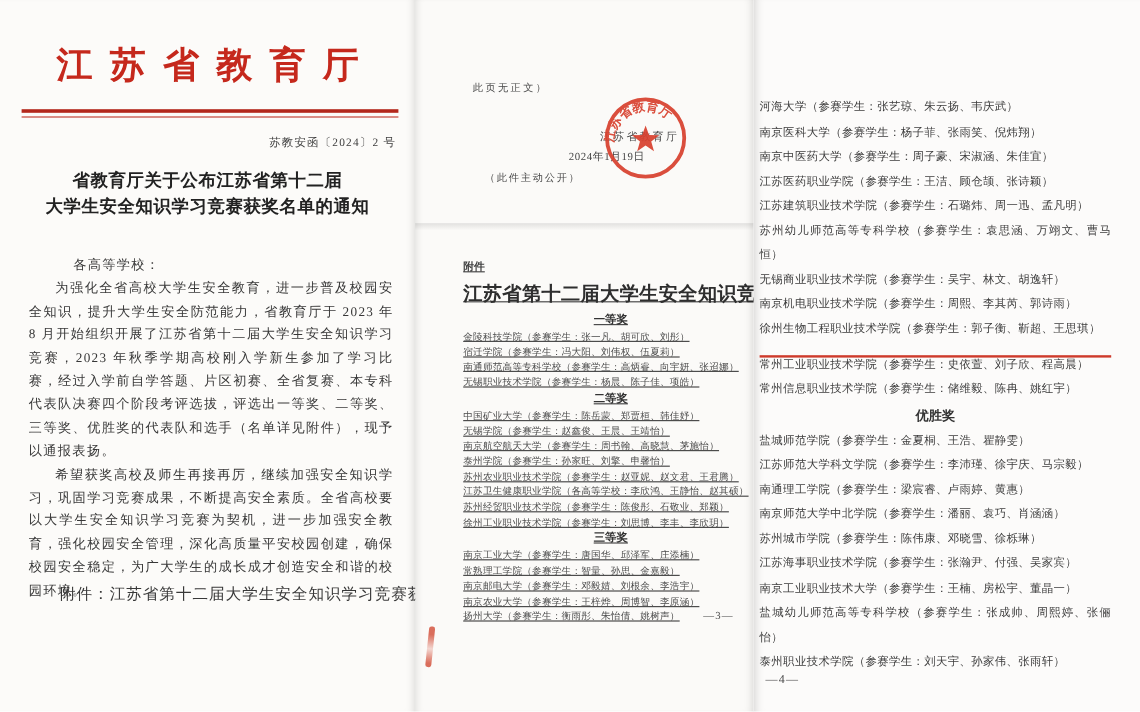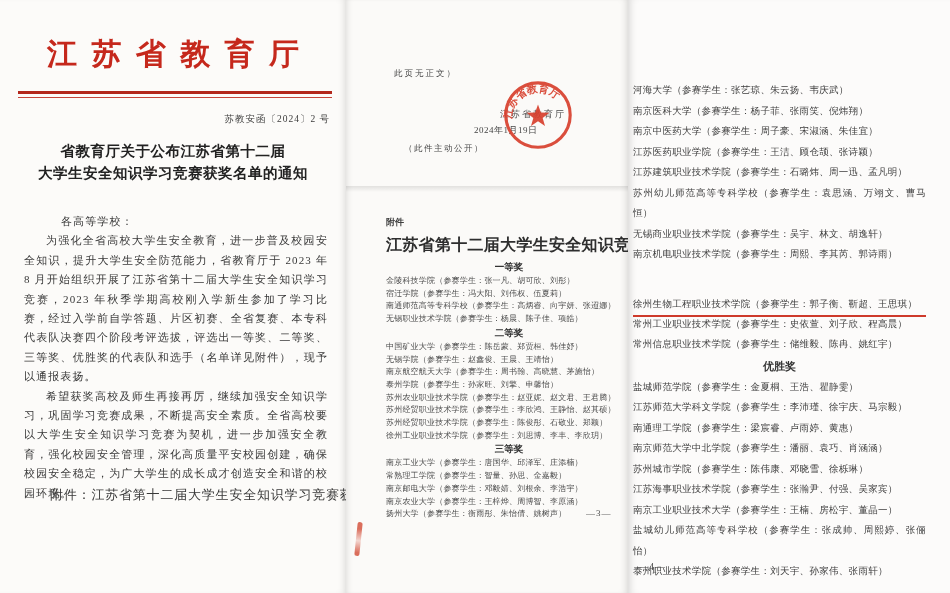--- a/index.html
+++ b/index.html
@@ -58,33 +58,33 @@
   .signer-text{position:absolute;left:500px;top:108px;font-size:9px;color:#4c4c4c;letter-spacing:2px;}
   .seal-date{position:absolute;left:474px;top:124px;font-size:9px;color:#454545;letter-spacing:.5px;}
   .seal{position:absolute;left:503px;top:80px;width:70px;height:70px;opacity:.92;}
 
   
   .red-mark{position:absolute;left:356px;top:522px;width:5px;height:34px;
     background:linear-gradient(to bottom,#d24b35 20%,rgba(210,75,53,.25) 55%,#d24b35 90%);
     transform:rotate(6deg);opacity:.8;border-radius:2px;}
 
   
-  .mid-list{position:absolute;left:386px;top:216px;width:246px;color:#4c4c4c;}
+  .mid-list{position:absolute;left:386px;top:216px;width:246px;color:#4c4c4c;text-decoration:underline;}
   .mid-attach{font-size:9px;font-weight:bold;color:#3f3f3f;margin-bottom:6px;}
   .mid-title{font-size:16px;font-weight:bold;color:#2e2e2e;text-align:center;
     margin-bottom:4px;white-space:nowrap;letter-spacing:.3px;}
   .mid-header{font-size:9.5px;font-weight:bold;color:#333;text-align:center;
     line-height:15px;}
   .mid-entry{font-size:8px;line-height:12.7px;white-space:nowrap;letter-spacing:.2px;}
   .page-num-3{position:absolute;left:586px;top:508px;font-size:9px;color:#4c4c4c;letter-spacing:1px;}
 
   
   .right-list{position:absolute;left:633px;top:80px;width:293px;color:#3d3d3d;}
   .r-entry{font-size:9.5px;line-height:20.5px;letter-spacing:.3px;text-align:justify;}
-  .r-entry.underlined{border-bottom:2.5px solid #ce3a2b;padding-bottom:1px;margin-bottom:-3.5px;margin-top:29px;}
+  .r-entry.underlined{border-bottom:2.5px solid #ce3a2b;padding-bottom:11px;margin-bottom:-3.5px;}
   .r-header{font-size:11px;font-weight:bold;color:#333;text-align:center;line-height:22px;}
   .page-num-4{position:absolute;left:638px;top:561px;font-size:10px;color:#4c4c4c;letter-spacing:1px;}
 </style>
 </head>
 <body>
 
 <div class="canvas">
 
   <div class="sheet sheet-left">
     <div class="agency-header">江苏省教育厅</div>
@@ -130,21 +130,21 @@
     <div class="mid-entry">金陵科技学院（参赛学生：张一凡、胡可欣、刘彤）</div>
     <div class="mid-entry">宿迁学院（参赛学生：冯大阳、刘伟权、伍夏莉）</div>
     <div class="mid-entry">南通师范高等专科学校（参赛学生：高炳睿、向宇妍、张迢娜）</div>
     <div class="mid-entry">无锡职业技术学院（参赛学生：杨晨、陈子佳、项皓）</div>
     <div class="mid-header">二等奖</div>
     <div class="mid-entry">中国矿业大学（参赛学生：陈岳蒙、郑贾桓、韩佳妤）</div>
     <div class="mid-entry">无锡学院（参赛学生：赵鑫俊、王晨、王靖怡）</div>
     <div class="mid-entry">南京航空航天大学（参赛学生：周书翰、高晓慧、茅施怡）</div>
     <div class="mid-entry">泰州学院（参赛学生：孙家旺、刘擎、申馨怡）</div>
     <div class="mid-entry">苏州农业职业技术学院（参赛学生：赵亚妮、赵文君、王君腾）</div>
-    <div class="mid-entry">苏州经贸职业技术学院（参赛学生：李欣鸿、王静怡、赵其硕）</div>
+    <div class="mid-entry">江苏卫生健康职业学院（各高等学校：李欣鸿、王静怡、赵其硕）</div>
     <div class="mid-entry">苏州经贸职业技术学院（参赛学生：陈俊彤、石敬业、郑颖）</div>
     <div class="mid-entry">徐州工业职业技术学院（参赛学生：刘思博、李丰、李欣玥）</div>
     <div class="mid-header">三等奖</div>
     <div class="mid-entry">南京工业大学（参赛学生：唐国华、邱泽军、庄添楠）</div>
     <div class="mid-entry">常熟理工学院（参赛学生：智量、孙思、金嘉毅）</div>
     <div class="mid-entry">南京邮电大学（参赛学生：邓毅婧、刘根余、李浩宇）</div>
     <div class="mid-entry">南京农业大学（参赛学生：王梓烨、周博智、李原涵）</div>
     <div class="mid-entry">扬州大学（参赛学生：衡雨彤、朱怡倩、姚树声）</div>
   </div>
   <div class="page-num-3">—3—</div>

